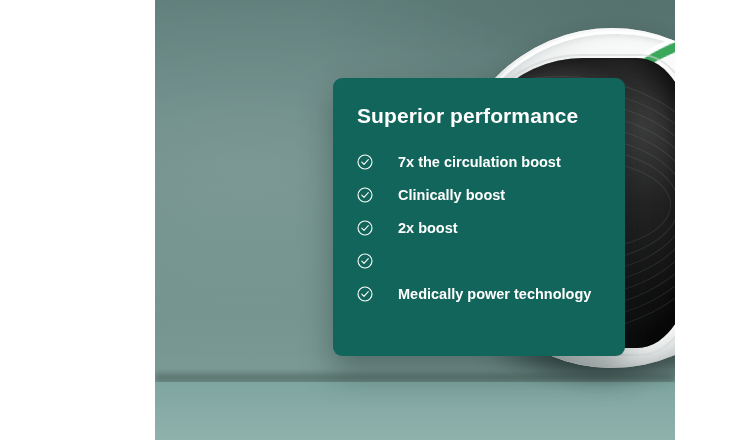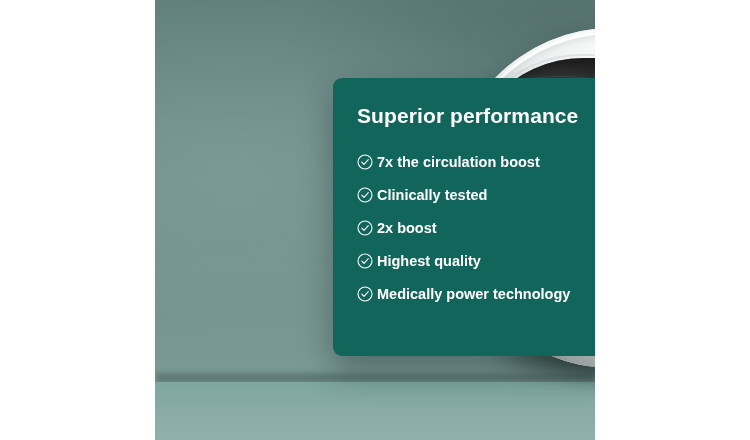--- a/index.html
+++ b/index.html
@@ -19,21 +19,21 @@
     width: 750px;
     height: 440px;
     background: #ffffff;
   }
 
   
   #photo {
     position: absolute;
     left: 155px;
     top: 0;
-    width: 440px;
+    width: 520px;
     height: 440px;
     overflow: hidden;
     background: #6a8a85;
   }
 
   
   .wall {
     position: absolute;
     inset: 0;
     background:
@@ -197,21 +197,21 @@
     margin: 4px 0 0 0;
   }
   .feature-list {
     list-style: none;
     margin: 26px 0 0 0;
     padding: 0;
   }
   .feature-item {
     display: flex;
     align-items: center;
-    gap: 4px;
+    gap: 25px;
     margin-bottom: 17px;
   }
   .check-icon {
     flex: 0 0 auto;
     width: 16px;
     height: 16px;
   }
   .feature-text {
     color: #ffffff;
     font-size: 14.5px;
@@ -269,41 +269,40 @@
           <span class="feature-text">7x the circulation boost</span>
         </li>
 
         <li class="feature-item">
           <span class="check-icon">
             <svg width="16" height="16" viewBox="0 0 16 16" aria-hidden="true">
               <circle cx="8" cy="8" r="7" fill="none" stroke="#ffffff" stroke-width="1.1"></circle>
               <path d="M4.8 8.2 L7 10.3 L11.3 5.6" fill="none" stroke="#ffffff" stroke-width="1.1" stroke-linecap="round" stroke-linejoin="round"></path>
             </svg>
           </span>
-          <span class="feature-text">Clinically tested</span>
+          <span class="feature-text">Clinically boost</span>
         </li>
 
         <li class="feature-item">
           <span class="check-icon">
             <svg width="16" height="16" viewBox="0 0 16 16" aria-hidden="true">
               <circle cx="8" cy="8" r="7" fill="none" stroke="#ffffff" stroke-width="1.1"></circle>
               <path d="M4.8 8.2 L7 10.3 L11.3 5.6" fill="none" stroke="#ffffff" stroke-width="1.1" stroke-linecap="round" stroke-linejoin="round"></path>
             </svg>
           </span>
           <span class="feature-text">2x boost</span>
         </li>
 
         <li class="feature-item">
           <span class="check-icon">
             <svg width="16" height="16" viewBox="0 0 16 16" aria-hidden="true">
               <circle cx="8" cy="8" r="7" fill="none" stroke="#ffffff" stroke-width="1.1"></circle>
               <path d="M4.8 8.2 L7 10.3 L11.3 5.6" fill="none" stroke="#ffffff" stroke-width="1.1" stroke-linecap="round" stroke-linejoin="round"></path>
             </svg>
           </span>
-          <span class="feature-text">Highest quality</span>
         </li>
 
         <li class="feature-item">
           <span class="check-icon">
             <svg width="16" height="16" viewBox="0 0 16 16" aria-hidden="true">
               <circle cx="8" cy="8" r="7" fill="none" stroke="#ffffff" stroke-width="1.1"></circle>
               <path d="M4.8 8.2 L7 10.3 L11.3 5.6" fill="none" stroke="#ffffff" stroke-width="1.1" stroke-linecap="round" stroke-linejoin="round"></path>
             </svg>
           </span>
           <span class="feature-text">Medically power technology</span>

